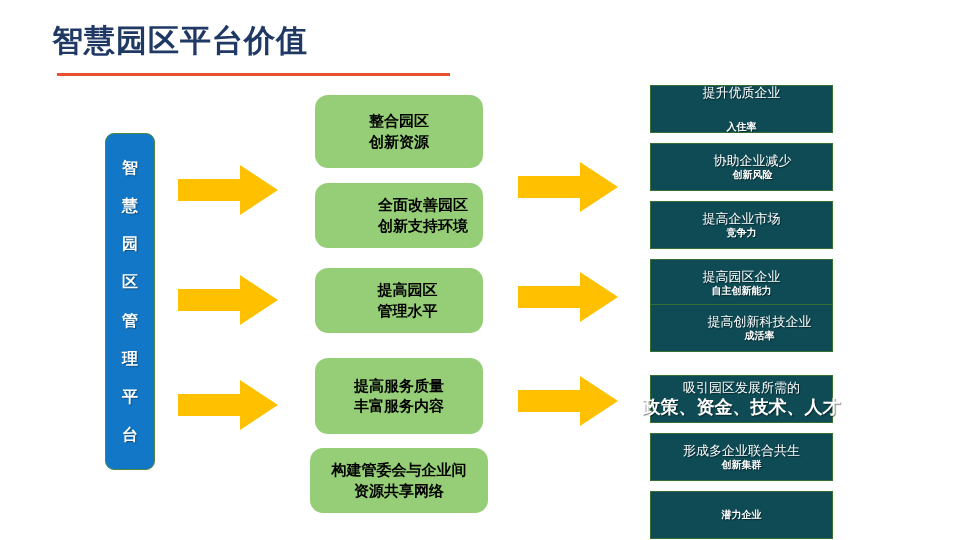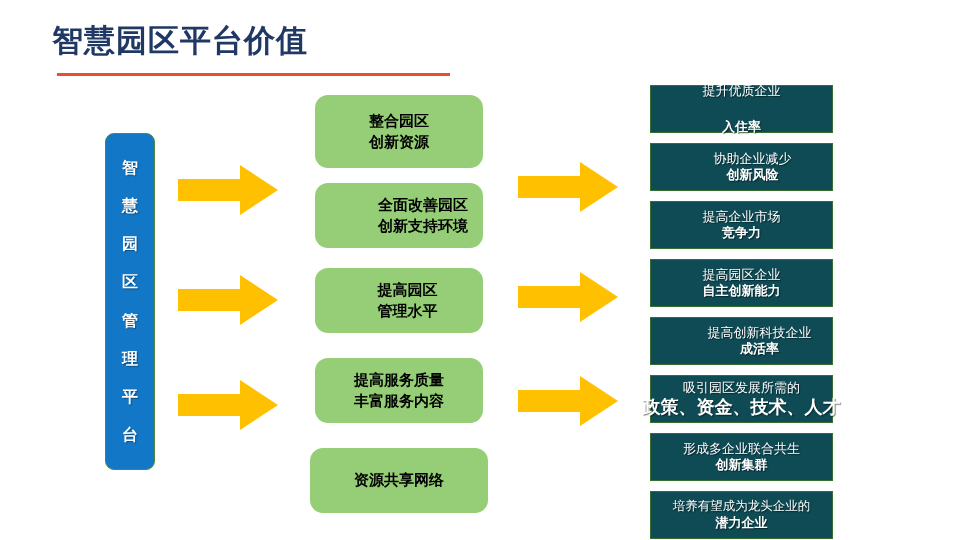--- a/index.html
+++ b/index.html
@@ -98,21 +98,21 @@
     line-height: 1.25;
     text-align: center;
     text-shadow: 1px 1px 1px rgba(0,0,0,0.5);
   }
   .teal-box .ln1 {
     font-size: 13px;
     font-weight: normal;
     white-space: nowrap;
   }
   .teal-box .ln2 {
-    font-size: 13px;
+    font-size: 10px;
     font-weight: bold;
     white-space: nowrap;
   }
 
   
   .arrow {
     position: absolute;
     width: 100px;
     height: 50px;
   }
@@ -156,25 +156,26 @@
   <span class="ln">创新资源</span>
 </div>
 <div class="green-box" style="top:183px; height:65px;padding-left:48px;">
   <span class="ln">全面改善园区</span>
   <span class="ln">创新支持环境</span>
 </div>
 <div class="green-box" style="top:268px; height:65px;padding-left:17px;">
   <span class="ln">提高园区</span>
   <span class="ln">管理水平</span>
 </div>
-<div class="green-box" style="top:358px; height:65px;">
+<div class="green-box" style="top:358px; height:76px;">
   <span class="ln">提高服务质量</span>
   <span class="ln">丰富服务内容</span>
 </div>
 <div class="green-box" style="top:448px; height:65px; width:178px; left:310px;">
+  <span class="ln">构建管委会与企业间</span>
   <span class="ln">资源共享网络</span>
 </div>
 
 <div class="arrow" style="left:518px; top:162px;">
   <svg viewBox="0 0 100 50" preserveAspectRatio="none">
     <polygon points="0,14 62,14 62,0 100,25 62,50 62,36 0,36" fill="#FFC000"></polygon>
   </svg>
 </div>
 <div class="arrow" style="left:518px; top:272px;">
   <svg viewBox="0 0 100 50" preserveAspectRatio="none">
@@ -196,28 +197,27 @@
   <span class="ln2">创新风险</span>
 </div>
 <div class="teal-box" style="top:201px;">
   <span class="ln1">提高企业市场</span>
   <span class="ln2">竞争力</span>
 </div>
 <div class="teal-box" style="top:259px;">
   <span class="ln1">提高园区企业</span>
   <span class="ln2">自主创新能力</span>
 </div>
-<div class="teal-box" style="top:317px;padding-left:36px;">
+<div class="teal-box" style="top:304px;padding-left:36px;">
   <span class="ln1">提高创新科技企业</span>
   <span class="ln2">成活率</span>
 </div>
 <div class="teal-box" style="top:375px;">
   <span class="ln1">吸引园区发展所需的</span>
   <span class="ln2" style="font-size:18px;">政策、资金、技术、人才</span>
 </div>
 <div class="teal-box" style="top:433px;">
   <span class="ln1">形成多企业联合共生</span>
   <span class="ln2">创新集群</span>
 </div>
 <div class="teal-box" style="top:491px;">
-  <span class="ln1" style="font-size:12.5px;">培养有望成为龙头企业的</span>
   <span class="ln2">潜力企业</span>
 </div>
 
 </body></html>

